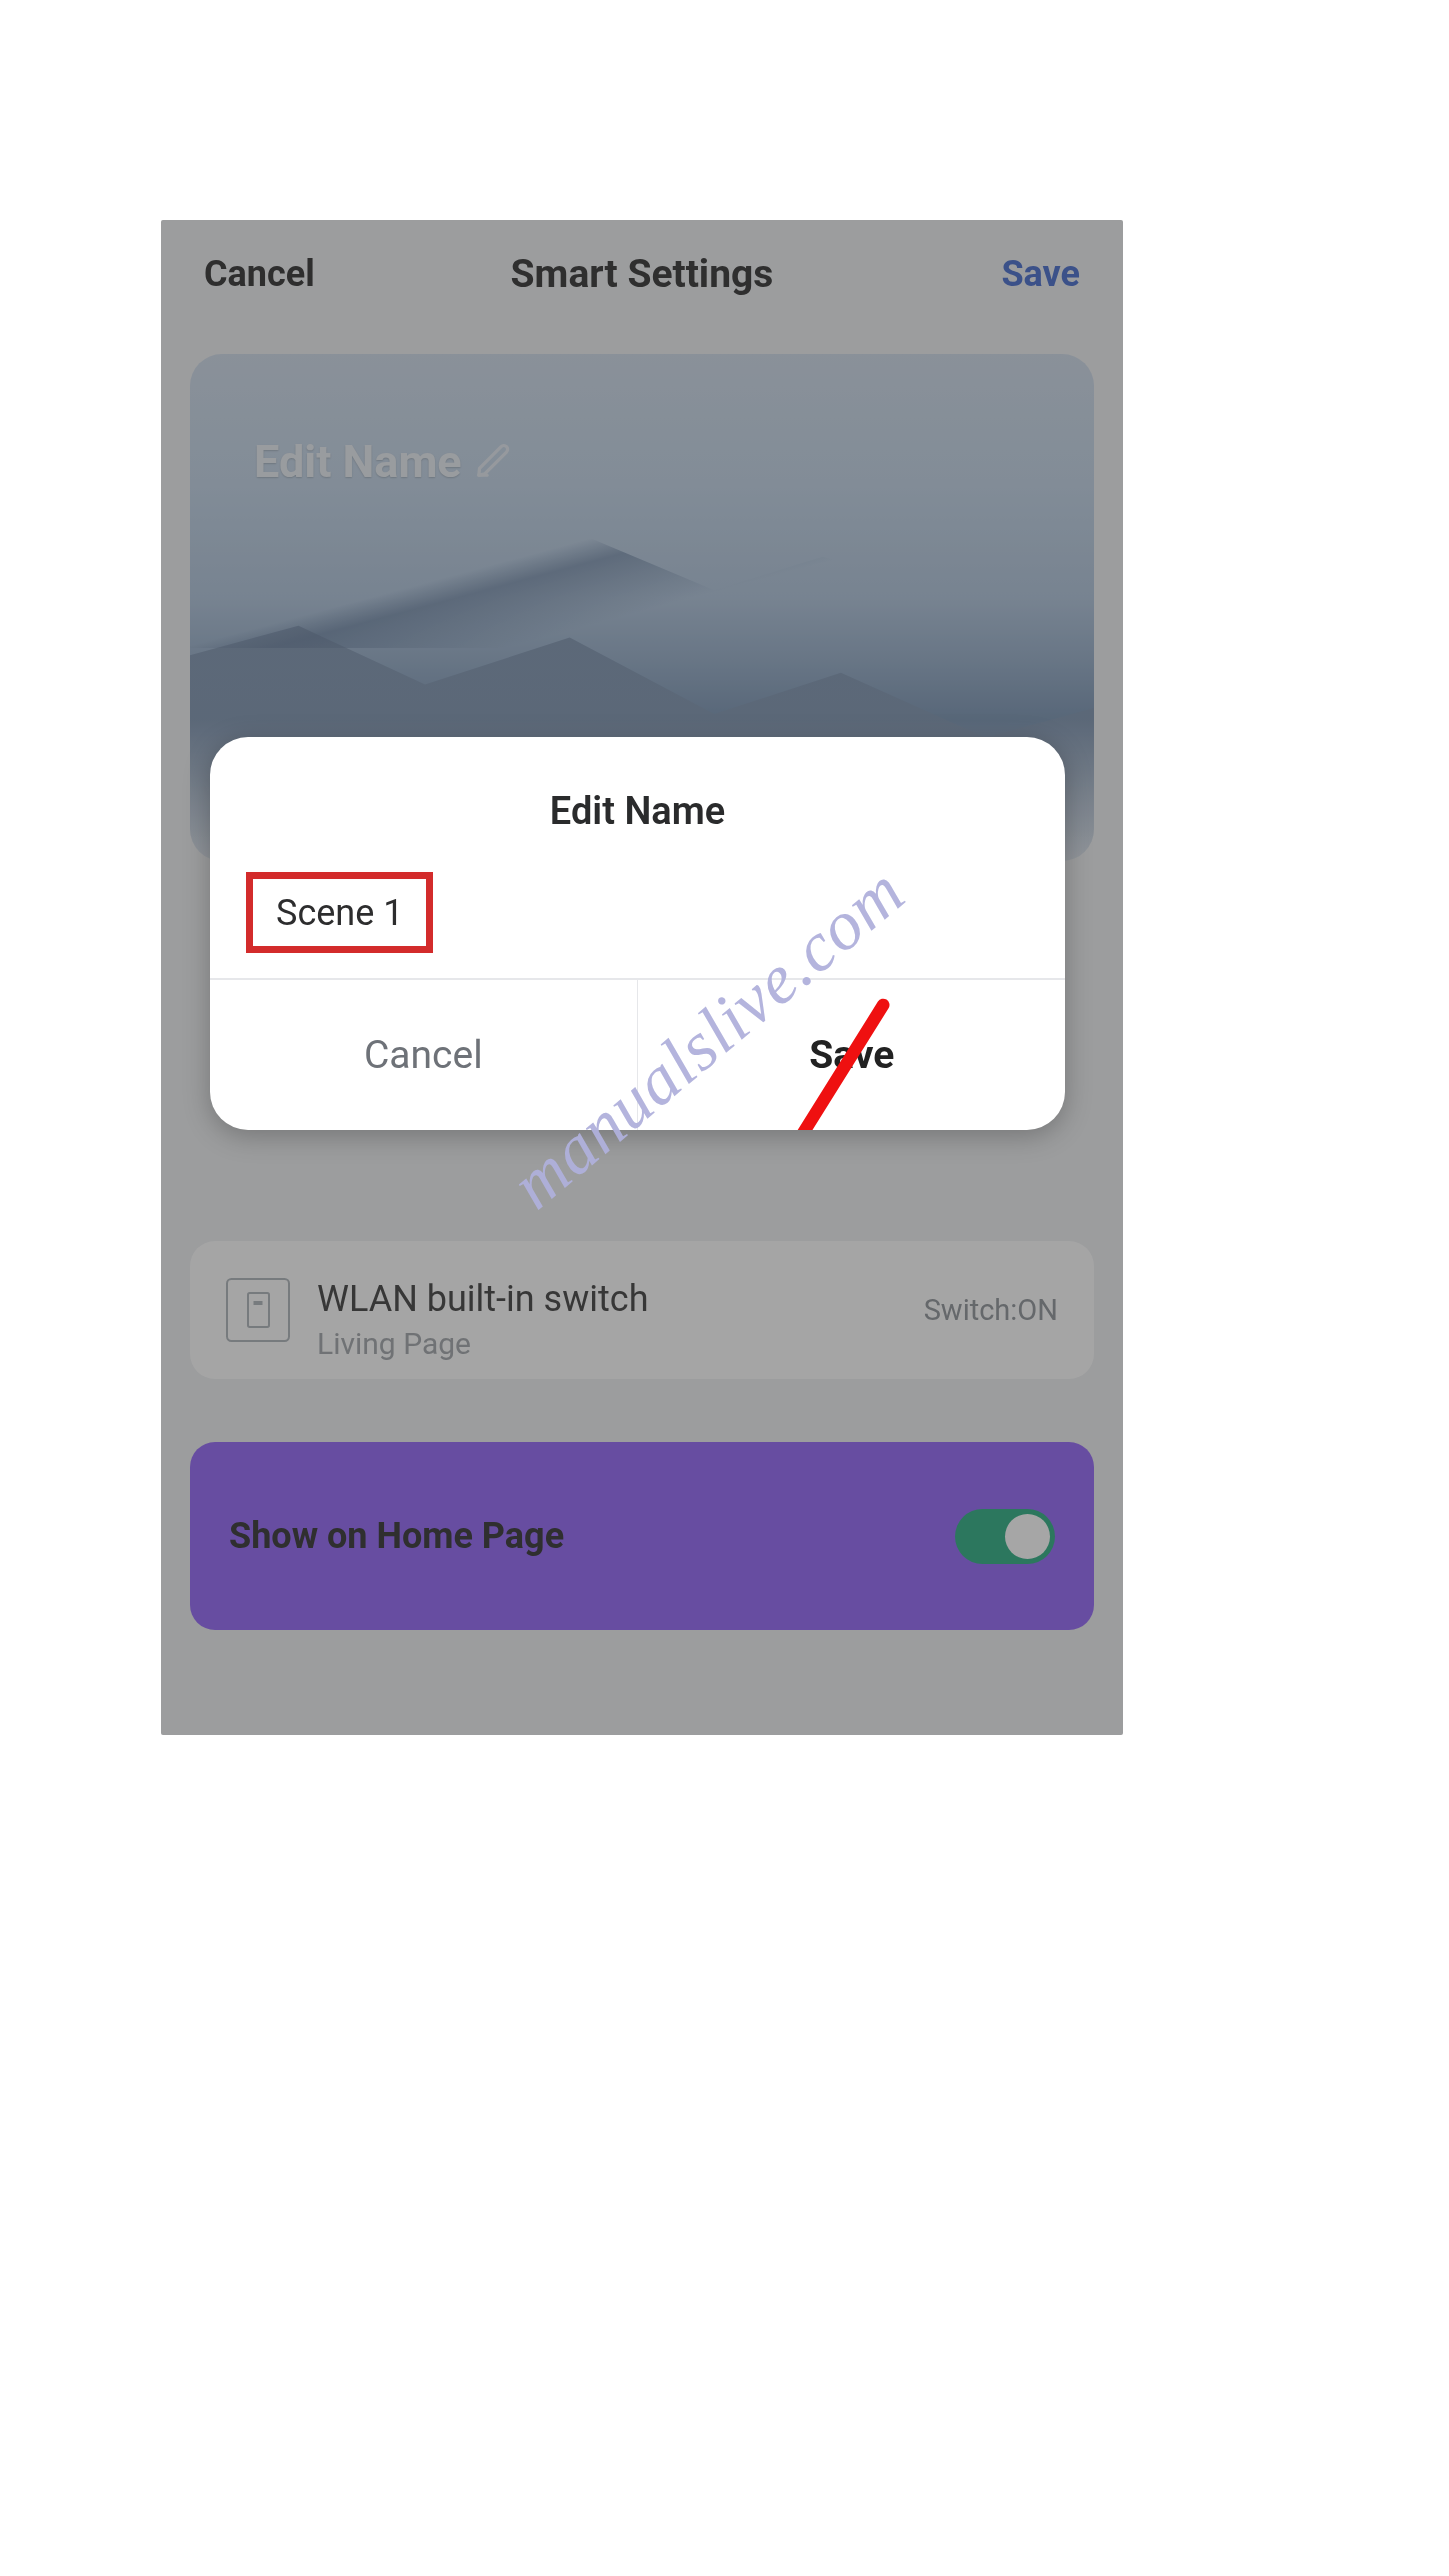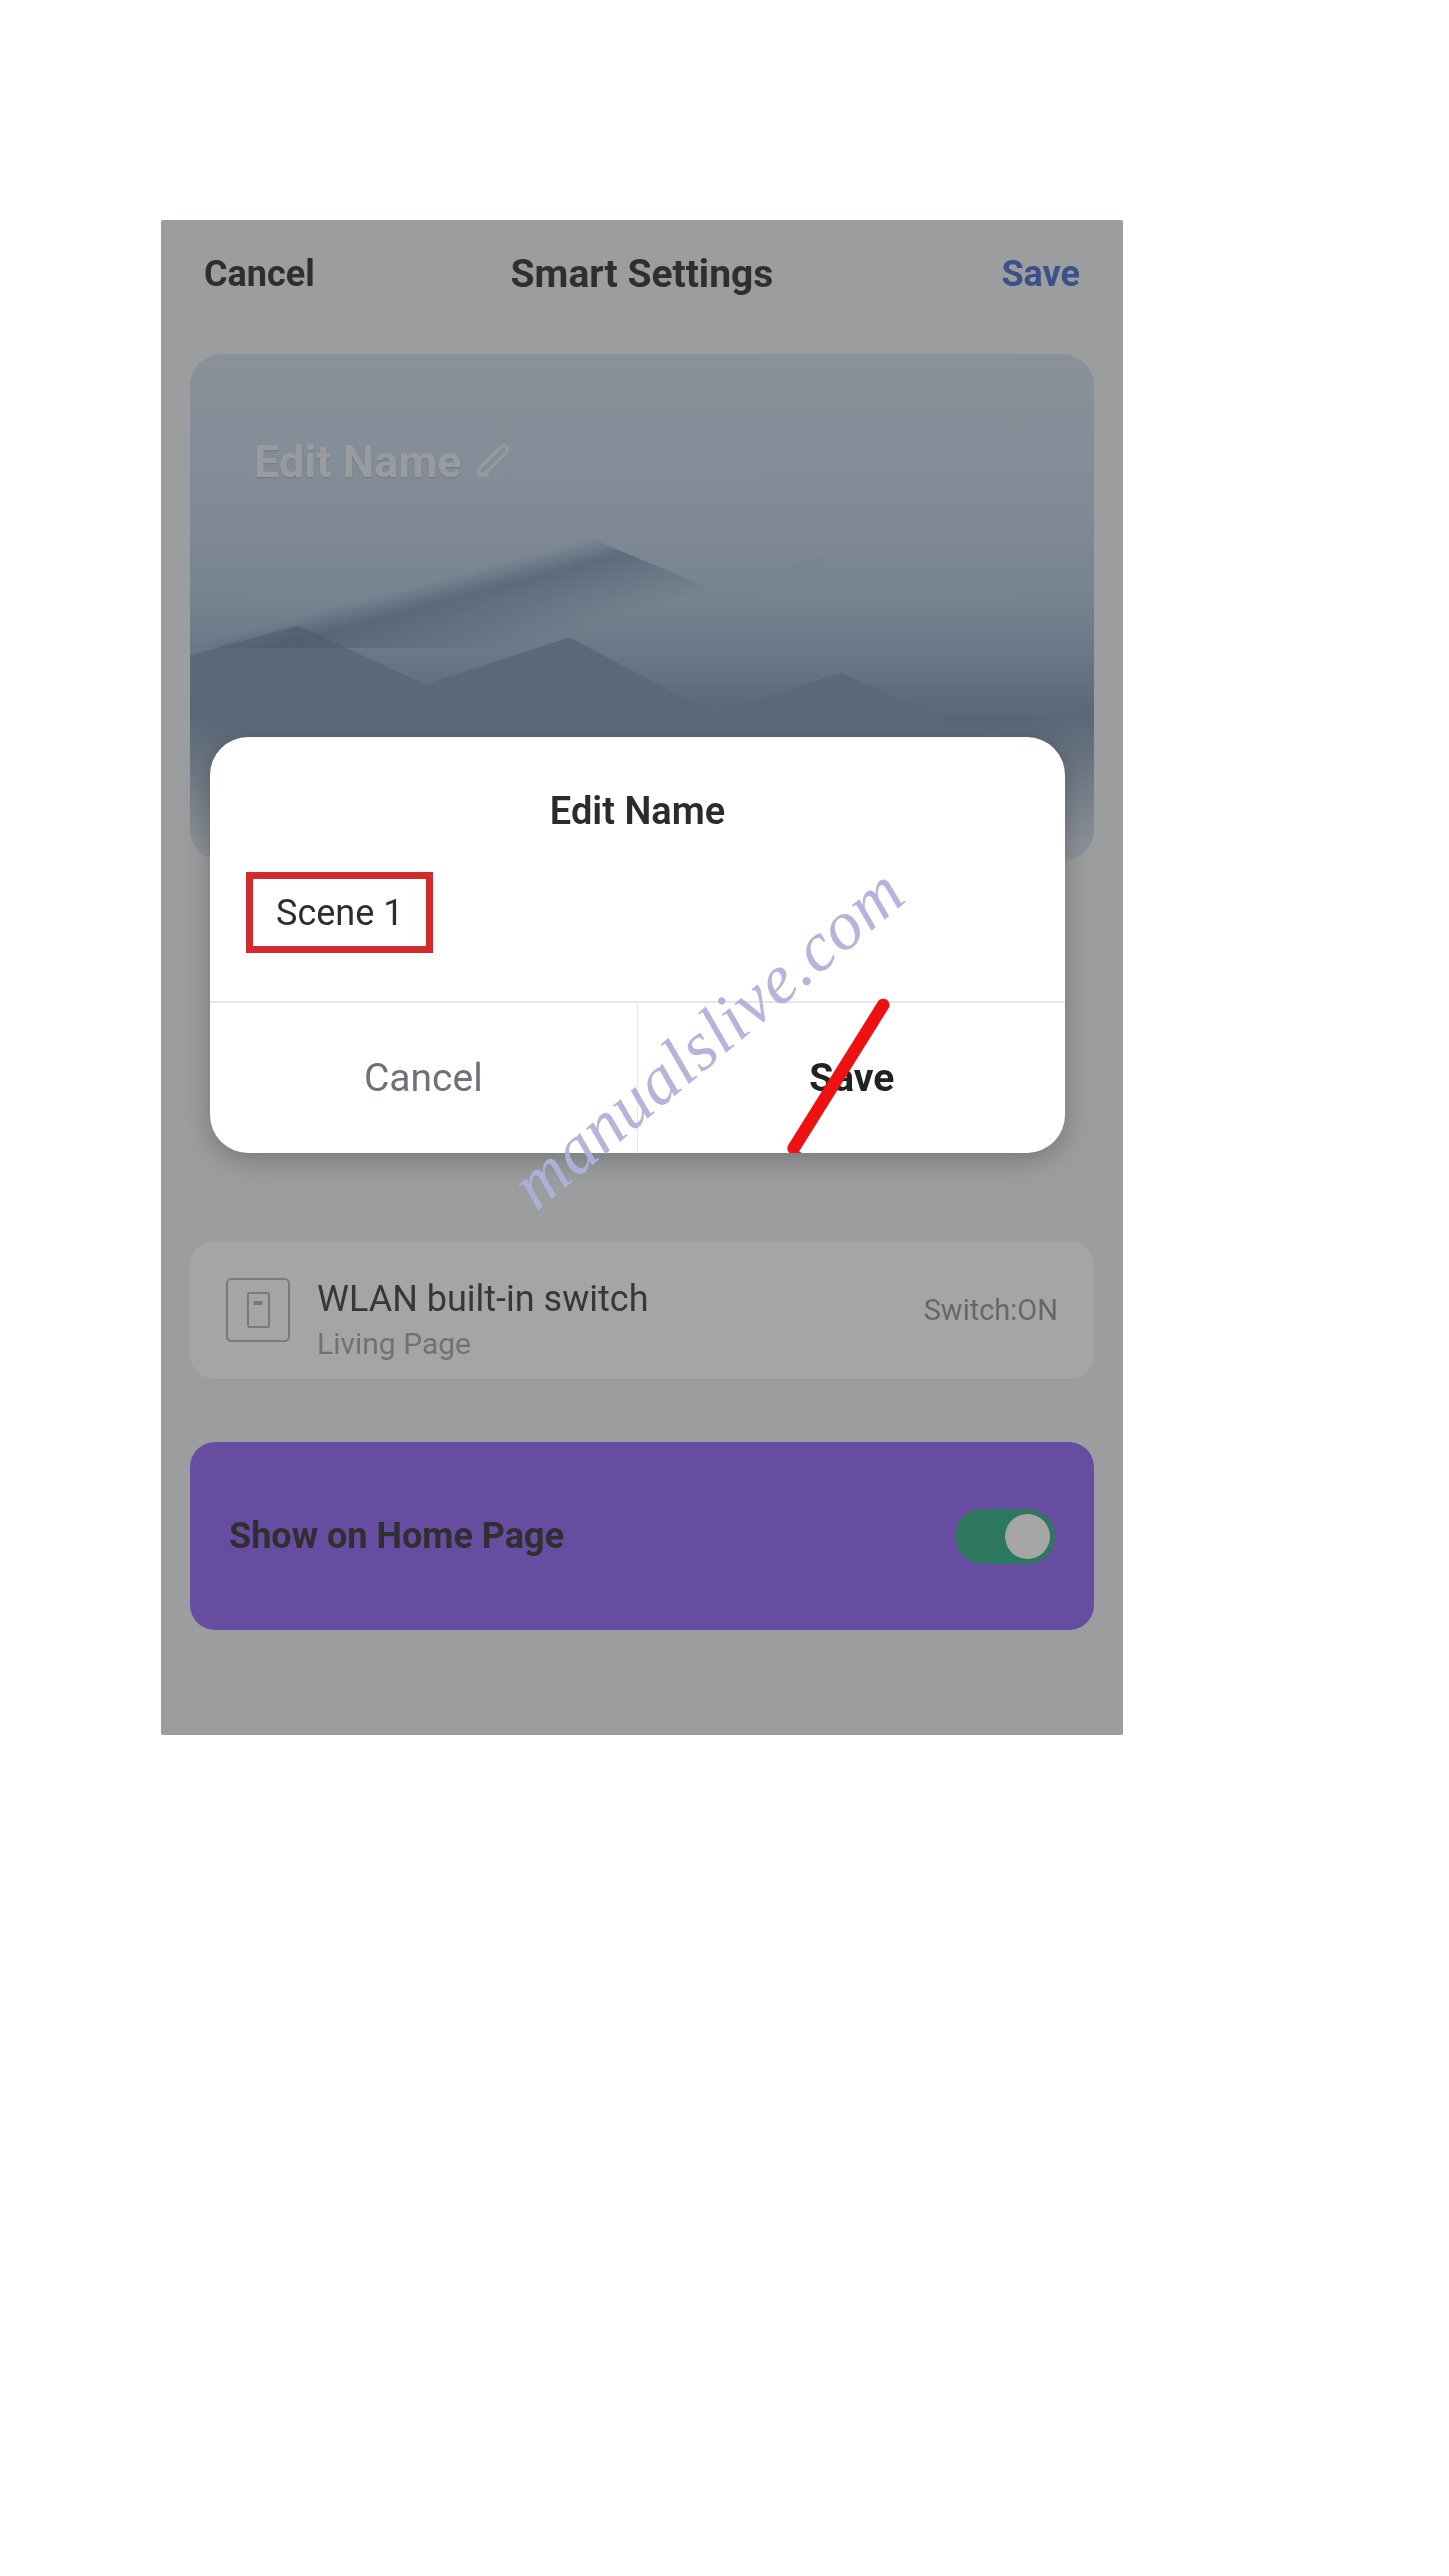--- a/index.html
+++ b/index.html
@@ -41,21 +41,21 @@
     .device-status { font-size: 29px; color: #878c92; }
 
     .home-card { position: absolute; left: 29px; right: 29px; top: 1222px; height: 188px; background: #8b5cf6; border-radius: 25px; display: flex; align-items: center; justify-content: space-between; padding: 0 39px; z-index: 1; }
     .home-label { font-size: 36px; font-weight: 700; color: #242424; }
     .toggle { width: 100px; height: 55px; background: #1fa97a; border-radius: 55px; position: relative; }
     .toggle .knob { position: absolute; right: 5.4px; top: 5.4px; width: 45px; height: 45px; background: #fff; border-radius: 50%; }
 
     
     .modal { position: absolute; left: 49px; right: 58px; top: 517px; background: #fff; border-radius: 38px; z-index: 5; box-shadow: 0 5.4px 27px rgba(0,0,0,0.25); overflow: hidden; }
     .modal-title { text-align: center; font-size: 38px; font-weight: 600; color: #2a2b2c; padding: 52px 0 39px 0; }
-    .modal-input-row { padding: 0 36px 48px 36px; }
+    .modal-input-row { padding: 0 36px 25px 36px; }
     .input-chip { display: inline-block; border: 7.2px solid #d32b2b; padding: 12.5px 23px; font-size: 36px; color: #2d2d2e; }
     .divider-h { height: 1.8px; background: #e6e7ea; width: 100%; }
     .modal-actions { display: flex; height: 150px; align-items: stretch; }
     .divider-v { width: 1.8px; background: #e6e7ea; height: 100%; }
     .modal-btn { flex: 1; display: flex; align-items: center; justify-content: center; font-size: 39px; }
     .modal-cancel { color: #6e7278; font-weight: 400; }
     .modal-save   { color: #222; font-weight: 700; }
 
     
     .arrow-svg { position: absolute; left: 494px; top: 250px; width: 233px; height: 233px; z-index: 6; pointer-events: none; }

